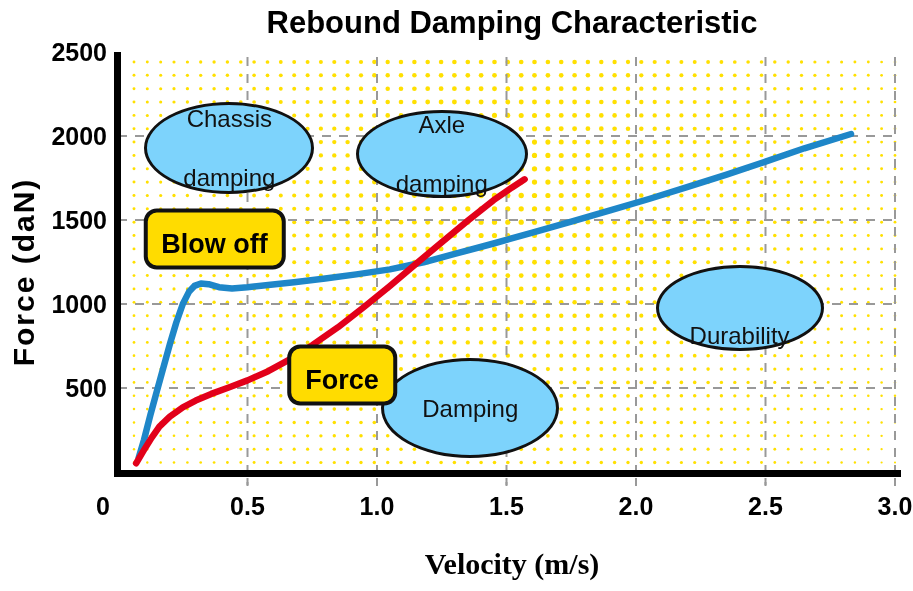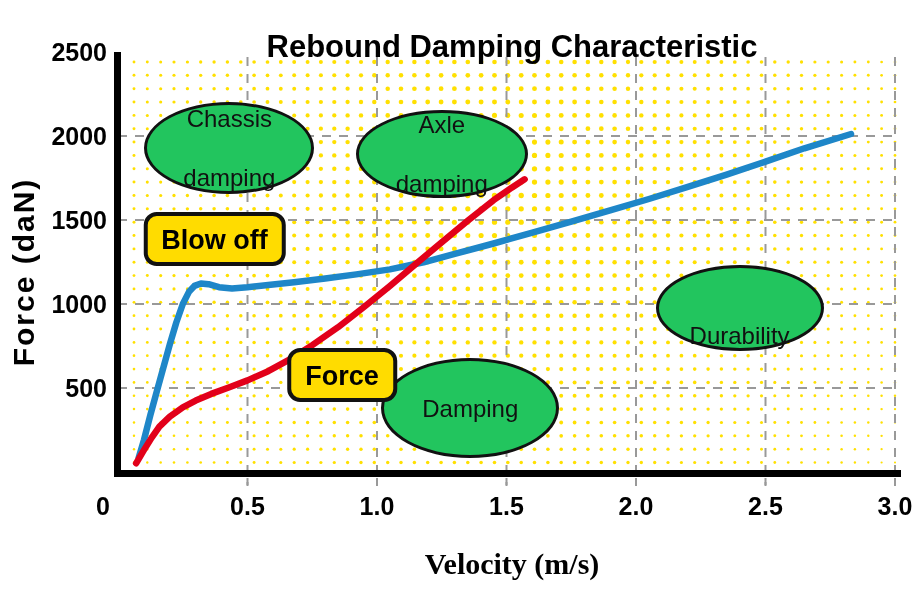--- a/index.html
+++ b/index.html
@@ -1,32 +1,32 @@
 <!DOCTYPE html>
 <html><head>
 <meta charset="utf-8">
 <style>
   html,body{margin:0;padding:0;background:#ffffff;}
   #stage{position:relative;width:913px;height:591px;background:#fff;overflow:hidden;
          font-family:"Liberation Sans",sans-serif;color:#000;}
   #plot-svg{position:absolute;left:0;top:0;}
   .chart-title{position:absolute;top:5px;left:512px;transform:translateX(-50%);
-       font-size:31px;font-weight:600;white-space:nowrap;margin-top:24px;}
+       font-size:31px;font-weight:600;white-space:nowrap;}
   .y-title{position:absolute;left:24px;top:272px;transform:translate(-50%,-50%) rotate(-90deg);
        font-size:30px;font-weight:600;letter-spacing:2px;white-space:nowrap;}
   .x-title{position:absolute;left:512px;top:547px;transform:translateX(-50%);
        font-size:30px;font-weight:600;white-space:nowrap;font-family:Liberation Serif, serif;}
   .tick-label{font-family:"Liberation Sans",sans-serif;font-size:25px;font-weight:700;fill:#000;}
   .region-ellipse{position:absolute;transform:translate(-50%,-50%);
-       background:#22c55e;border:3.5px solid #111;border-radius:50%;box-sizing:border-box;
+       background:#7dd3fc;border:3.5px solid #111;border-radius:50%;box-sizing:border-box;
        display:flex;flex-direction:column;align-items:center;justify-content:center;
        font-size:24px;font-weight:400;line-height:1.05;color:#111;text-align:center;gap:34px;}
   .badge{position:absolute;transform:translate(-50%,-50%);
        background:#ffdc00;border:4px solid #111;border-radius:13px;box-sizing:border-box;
-       padding:9px 14px 6px;font-size:27px;font-weight:800;color:#000;white-space:nowrap;}
+       padding:16px 14px 6px;font-size:27px;font-weight:800;color:#000;white-space:nowrap;}
   #annotation-layer{position:absolute;left:0;top:0;width:913px;height:591px;pointer-events:none;}
 </style>
 </head>
 <body>
 
 <div id="stage">
   <svg id="plot-svg" width="913" height="591">
       <g fill="#ffe000">
         <circle cx="134.0" cy="62.0" r="1.43"></circle>
         <circle cx="147.3" cy="62.0" r="1.47"></circle>

